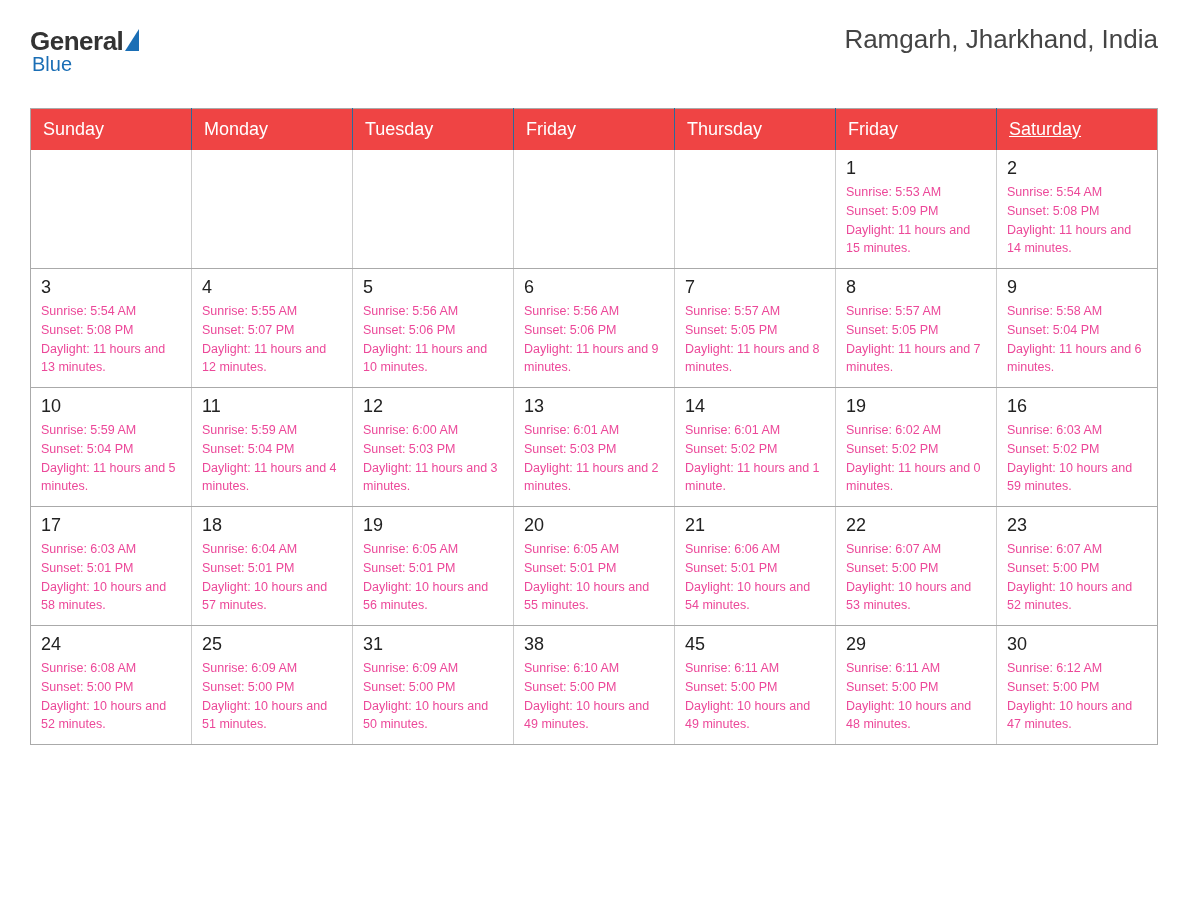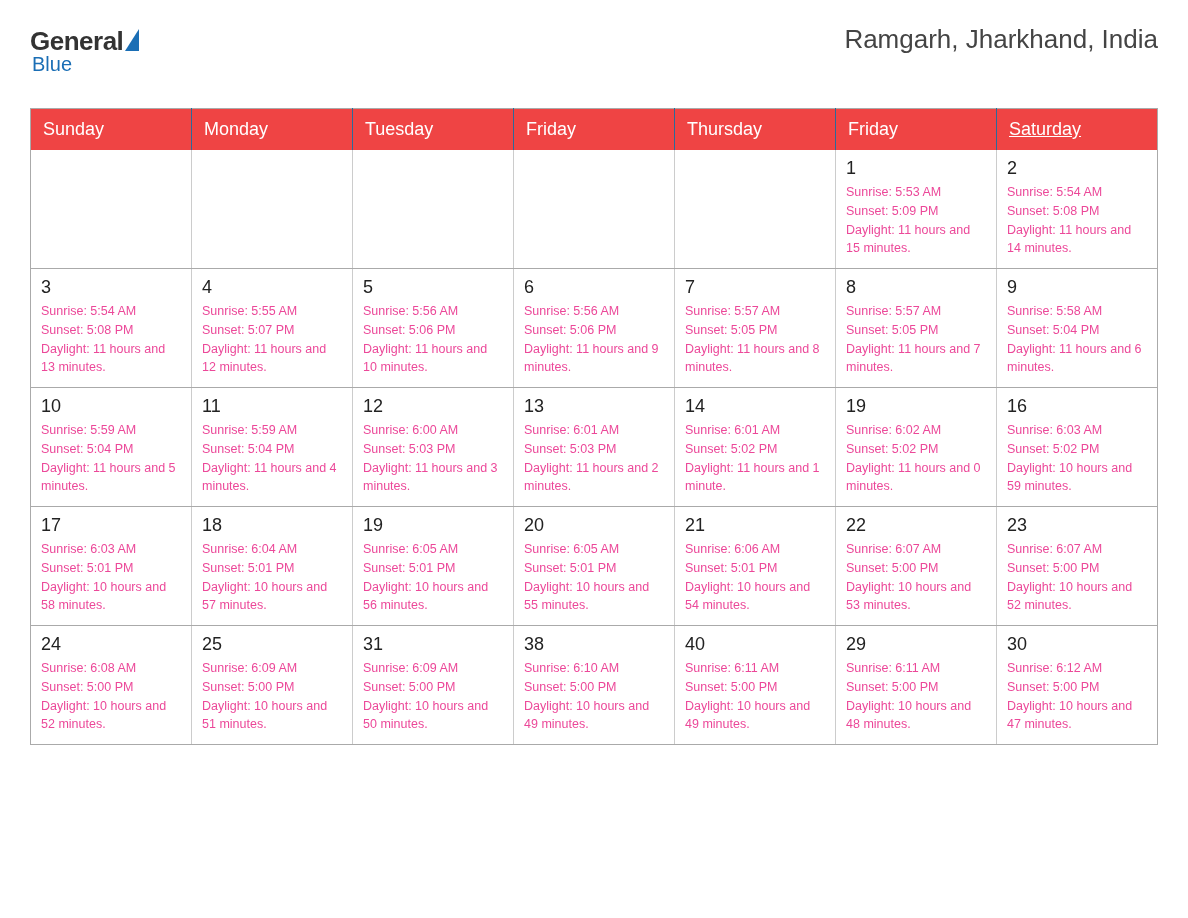--- a/index.html
+++ b/index.html
@@ -252,21 +252,21 @@
         </td>
         <td>
           <div class="day-number">31</div>
           <div class="day-info">Sunrise: 6:09 AM<br>Sunset: 5:00 PM<br>Daylight: 10 hours and 50 minutes.</div>
         </td>
         <td>
           <div class="day-number">38</div>
           <div class="day-info">Sunrise: 6:10 AM<br>Sunset: 5:00 PM<br>Daylight: 10 hours and 49 minutes.</div>
         </td>
         <td>
-          <div class="day-number">40</div>
+          <div class="day-number">45</div>
           <div class="day-info">Sunrise: 6:11 AM<br>Sunset: 5:00 PM<br>Daylight: 10 hours and 49 minutes.</div>
         </td>
         <td>
           <div class="day-number">29</div>
           <div class="day-info">Sunrise: 6:11 AM<br>Sunset: 5:00 PM<br>Daylight: 10 hours and 48 minutes.</div>
         </td>
         <td>
           <div class="day-number">30</div>
           <div class="day-info">Sunrise: 6:12 AM<br>Sunset: 5:00 PM<br>Daylight: 10 hours and 47 minutes.</div>
         </td>

